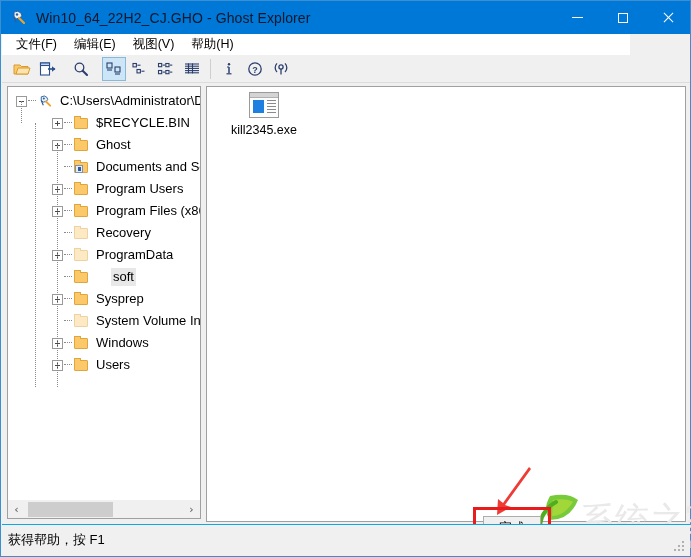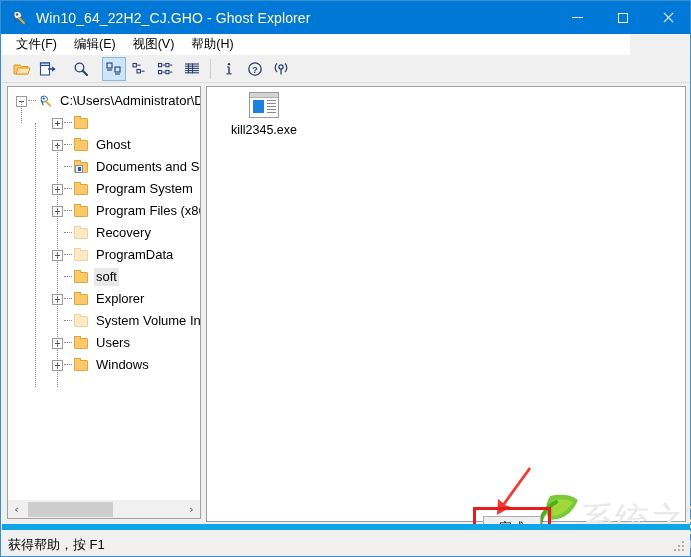--- a/index.html
+++ b/index.html
@@ -17,21 +17,21 @@
   
   .titlebar{
     position:absolute;left:0;top:0;width:689px;height:33px;
     background:#0078d7;display:flex;align-items:center;
   }
   .app-icon{
     width:18px;height:18px;margin-left:9px;margin-right:8px;
     position:relative;flex:none;
   }
   .title-text{
-    color:#fef9c3;font-size:14px;letter-spacing:.1px;
+    color:#0f172a;font-size:14px;letter-spacing:.1px;
     white-space:nowrap;flex:1;
   }
   .wbtns{display:flex;height:33px;}
   .wbtn{
     width:45px;height:33px;display:flex;align-items:center;justify-content:center;
     color:#fff;font-size:13px;line-height:1;
   }
   .wbtn .glyph-min{display:block;width:11px;height:1px;background:#fff;}
   .wbtn .glyph-max{display:block;width:10px;height:10px;border:1px solid #fff;box-sizing:border-box;}
   .wbtn .glyph-close{position:relative;width:12px;height:12px;}
@@ -95,21 +95,21 @@
     display:flex;align-items:center;justify-content:center;flex:none;
     font-size:9px;line-height:7px;color:#333;font-family:"DejaVu Sans Mono",monospace;
     position:relative;
   }
   .expander i{position:absolute;width:5px;height:1px;background:#4a4a4a;}
   .expander i.v{width:1px;height:5px;}
   .exp-space{width:11px;flex:none;}
   .dots{width:8px;height:1px;border-top:1px dotted #8a8a8a;flex:none;margin:0 1px;}
   .ticon{width:17px;height:16px;flex:none;margin-right:4px;position:relative;}
   .tlabel{font-size:13px;color:#000;padding:1px 2px;line-height:16px;}
-  .tlabel.sel{background:#e8e8e8;}
+  .tlabel.sel{background:#e8e8e8;margin-left:17px;}
   .vline{position:absolute;width:1px;border-left:1px dotted #8a8a8a;}
   
   .folder{
     position:absolute;left:1px;top:3px;width:14px;height:11px;
     background:#fcc96a;border:1px solid #e0a63c;box-sizing:border-box;border-radius:0 1px 1px 1px;
   }
   .folder:before{
     content:"";position:absolute;left:-1px;top:-3px;width:7px;height:3px;
     background:#fcc96a;border:1px solid #e0a63c;border-bottom:none;box-sizing:border-box;
   }
@@ -132,21 +132,21 @@
   .exe-icon{width:30px;height:26px;margin:0 auto;position:relative;}
   .exe-frame{position:absolute;left:0;top:0;width:30px;height:26px;background:#fdfdfd;border:1px solid #9a9a9a;box-sizing:border-box;}
   .exe-frame:before{content:"";position:absolute;left:0;top:0;right:0;height:4px;background:#d4d4d4;border-bottom:1px solid #b0b0b0;}
   .exe-blue{position:absolute;left:4px;top:8px;width:11px;height:13px;background:#1f7fe0;}
   .exe-lines{position:absolute;left:18px;top:8px;width:9px;height:13px;}
   .exe-lines i{display:block;height:1px;background:#8a8a8a;margin-bottom:2px;}
   .file-label{font-size:12.5px;color:#000;margin-top:5px;white-space:nowrap;}
   
   .statusbar{
     position:absolute;left:1px;top:523px;width:688px;height:32px;
-    background:#f0f0f0;border-top:6px solid #0ea5e9;box-sizing:border-box;
+    background:#f0f0f0;border-top:1px solid #0ea5e9;box-sizing:border-box;
   }
   .status-text{position:absolute;left:6px;top:6px;font-size:13px;color:#000;white-space:nowrap;}
   .grip{position:absolute;right:4px;bottom:3px;width:12px;height:12px;}
   .grip i{position:absolute;width:2px;height:2px;background:#b0b0b0;}
   
   .finish-btn{
     position:absolute;left:482px;top:515px;width:58px;height:23px;
     background:#f0f0f0;border:1px solid #adadad;box-sizing:border-box;
     display:flex;align-items:center;justify-content:center;
     font-size:13px;color:#000;
@@ -318,20 +318,21 @@
       <div class="row">
         <div class="indent" style="width:44px"></div>
         <div class="expander">
             <i></i>
             <i class="v"></i>
           </div>
         <div class="dots"></div>
         <div class="ticon">
             <span class="folder"></span>
           </div>
+        <div class="tlabel">$RECYCLE.BIN</div>
       </div>
 
       <div class="row">
         <div class="indent" style="width:44px"></div>
         <div class="expander">
             <i></i>
             <i class="v"></i>
           </div>
         <div class="dots"></div>
         <div class="ticon">
@@ -355,21 +356,21 @@
       <div class="row">
         <div class="indent" style="width:44px"></div>
         <div class="expander">
             <i></i>
             <i class="v"></i>
           </div>
         <div class="dots"></div>
         <div class="ticon">
             <span class="folder"></span>
           </div>
-        <div class="tlabel">Program System</div>
+        <div class="tlabel">Program Users</div>
       </div>
 
       <div class="row">
         <div class="indent" style="width:44px"></div>
         <div class="expander">
             <i></i>
             <i class="v"></i>
           </div>
         <div class="dots"></div>
         <div class="ticon">
@@ -414,21 +415,21 @@
       <div class="row">
         <div class="indent" style="width:44px"></div>
         <div class="expander">
             <i></i>
             <i class="v"></i>
           </div>
         <div class="dots"></div>
         <div class="ticon">
             <span class="folder"></span>
           </div>
-        <div class="tlabel">Explorer</div>
+        <div class="tlabel">Sysprep</div>
       </div>
 
       <div class="row">
         <div class="indent" style="width:44px"></div>
         <div class="exp-space"></div>
         <div class="dots"></div>
         <div class="ticon">
             <span class="folder faded"></span>
           </div>
         <div class="tlabel">System Volume Info</div>
@@ -437,34 +438,34 @@
       <div class="row">
         <div class="indent" style="width:44px"></div>
         <div class="expander">
             <i></i>
             <i class="v"></i>
           </div>
         <div class="dots"></div>
         <div class="ticon">
             <span class="folder"></span>
           </div>
+        <div class="tlabel">Windows</div>
+      </div>
+
+      <div class="row">
+        <div class="indent" style="width:44px"></div>
+        <div class="expander">
+            <i></i>
+            <i class="v"></i>
+          </div>
+        <div class="dots"></div>
+        <div class="ticon">
+            <span class="folder"></span>
+          </div>
         <div class="tlabel">Users</div>
-      </div>
-
-      <div class="row">
-        <div class="indent" style="width:44px"></div>
-        <div class="expander">
-            <i></i>
-            <i class="v"></i>
-          </div>
-        <div class="dots"></div>
-        <div class="ticon">
-            <span class="folder"></span>
-          </div>
-        <div class="tlabel">Windows</div>
       </div>
 
       <div class="vline" style="left:12.5px;top:11px;height:22px;"></div>
       <div class="vline" style="left:26.5px;top:33px;height:264px;"></div>
       <div class="vline" style="left:48.5px;top:55px;height:242px;"></div>
     </div>
   </div>
 
   <div class="hscroll">
     <div class="hs-arrow">‹</div>

